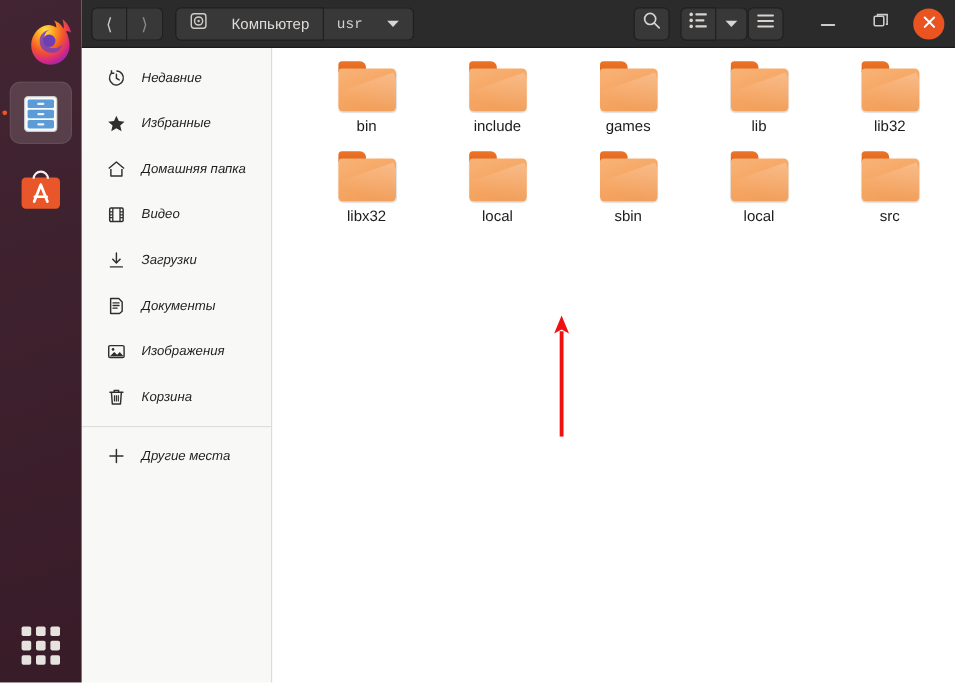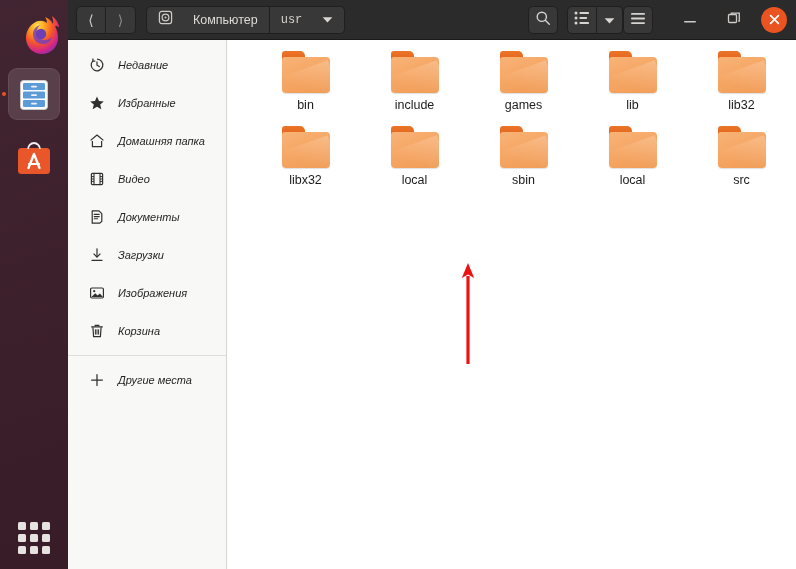--- a/index.html
+++ b/index.html
@@ -380,36 +380,36 @@
               <path d="M5 2.4 V13.6 M11 2.4 V13.6" stroke="#2f2f2f" stroke-width="1.1"></path>
               <path d="M2.4 5.6 H5 M2.4 8 H5 M2.4 10.4 H5 M11 5.6 H13.6 M11 8 H13.6 M11 10.4 H13.6" stroke="#2f2f2f" stroke-width="1"></path>
             </svg>
           </span>
           <span class="side-label">Видео</span>
         </div>
 
         <div class="side-item">
           <span class="side-icon">
             <svg width="16" height="16" viewBox="0 0 16 16">
-              <path d="M3.2 1.8 H10 L12.8 4.6 V12.4 L10.6 14.2 H3.2 Z" fill="none" stroke="#2f2f2f" stroke-width="1.2" stroke-linejoin="round"></path>
-              <path d="M5.2 5.4 H10.2 M5.2 7.6 H10.2 M5.2 9.8 H8.6" stroke="#2f2f2f" stroke-width="1.1" stroke-linecap="round"></path>
-            </svg>
-          </span>
-          <span class="side-label">Документы</span>
-        </div>
-
-        <div class="side-item">
-          <span class="side-icon">
-            <svg width="16" height="16" viewBox="0 0 16 16">
               <path d="M8 1.8 V9.6" stroke="#2f2f2f" stroke-width="1.2" stroke-linecap="round"></path>
               <path d="M4.6 6.6 L8 10.2 L11.4 6.6" fill="none" stroke="#2f2f2f" stroke-width="1.2" stroke-linejoin="round"></path>
               <path d="M3 13.4 H13" stroke="#2f2f2f" stroke-width="1.2" stroke-linecap="round"></path>
             </svg>
           </span>
           <span class="side-label">Загрузки</span>
+        </div>
+
+        <div class="side-item">
+          <span class="side-icon">
+            <svg width="16" height="16" viewBox="0 0 16 16">
+              <path d="M3.2 1.8 H10 L12.8 4.6 V12.4 L10.6 14.2 H3.2 Z" fill="none" stroke="#2f2f2f" stroke-width="1.2" stroke-linejoin="round"></path>
+              <path d="M5.2 5.4 H10.2 M5.2 7.6 H10.2 M5.2 9.8 H8.6" stroke="#2f2f2f" stroke-width="1.1" stroke-linecap="round"></path>
+            </svg>
+          </span>
+          <span class="side-label">Документы</span>
         </div>
 
         <div class="side-item">
           <span class="side-icon">
             <svg width="16" height="16" viewBox="0 0 16 16">
               <rect x="1.6" y="3" width="12.8" height="10" rx="1.2" fill="none" stroke="#2f2f2f" stroke-width="1.2"></rect>
               <circle cx="5.2" cy="6.2" r="1.1" fill="#2f2f2f"></circle>
               <path d="M2.4 12 L6.2 8.3 L8.6 10.6 L10.8 8.4 L13.6 11.4 V12 Z" fill="#2f2f2f"></path>
             </svg>
           </span>

